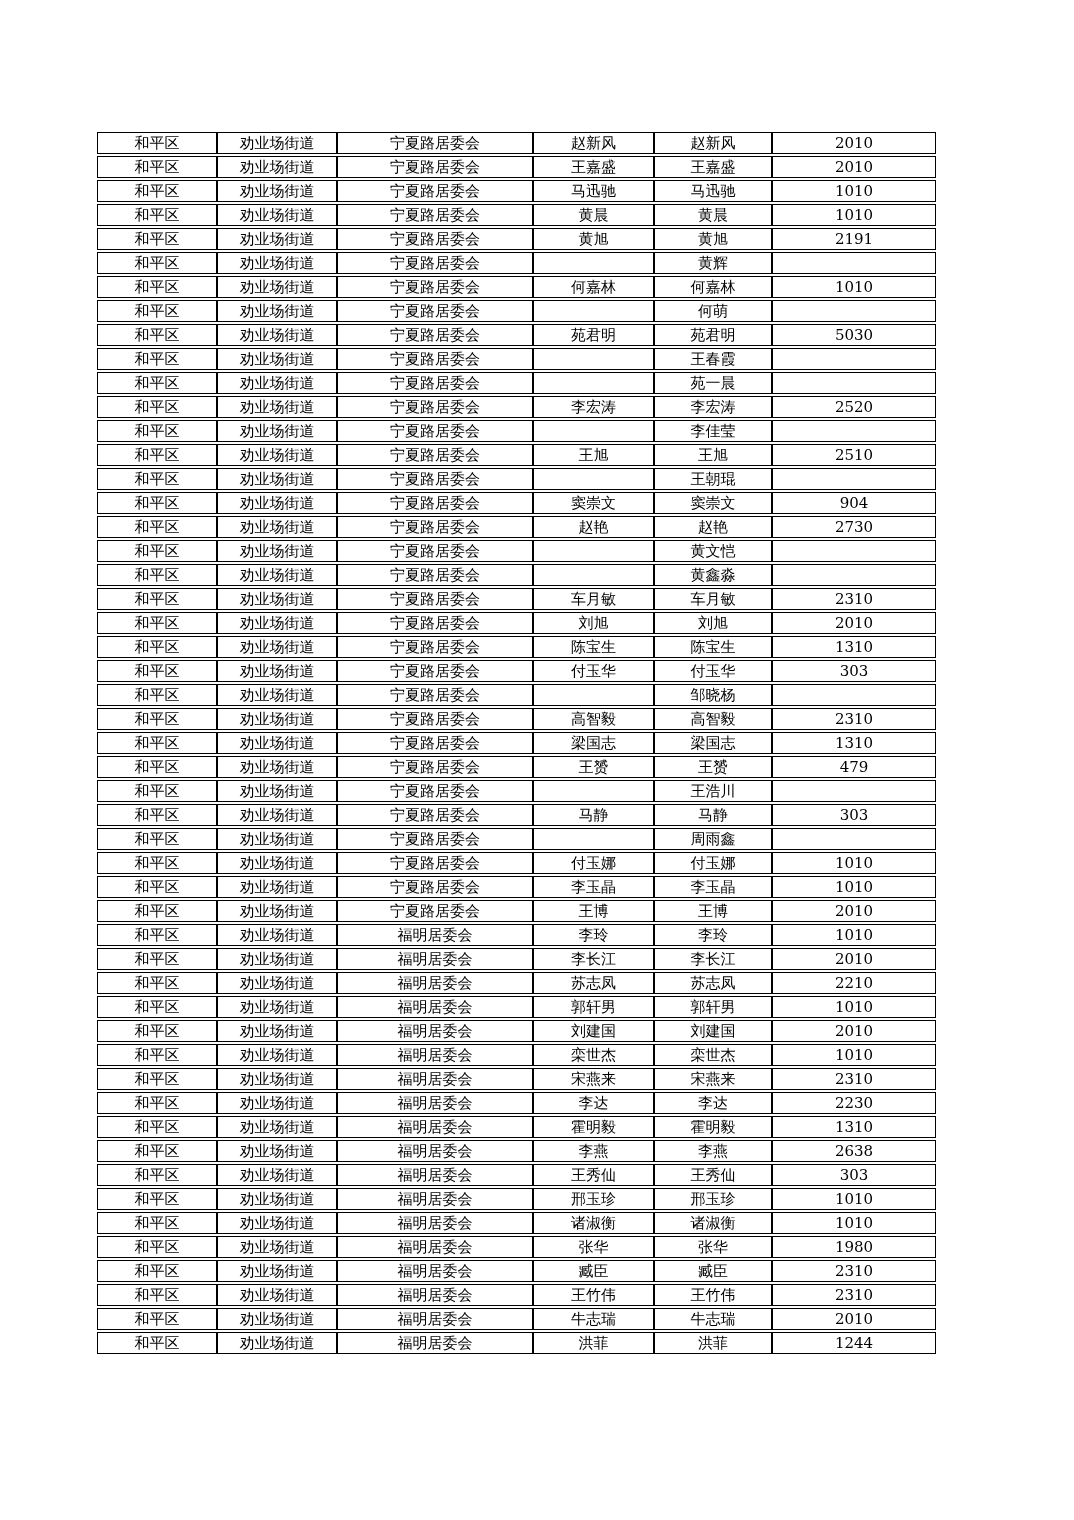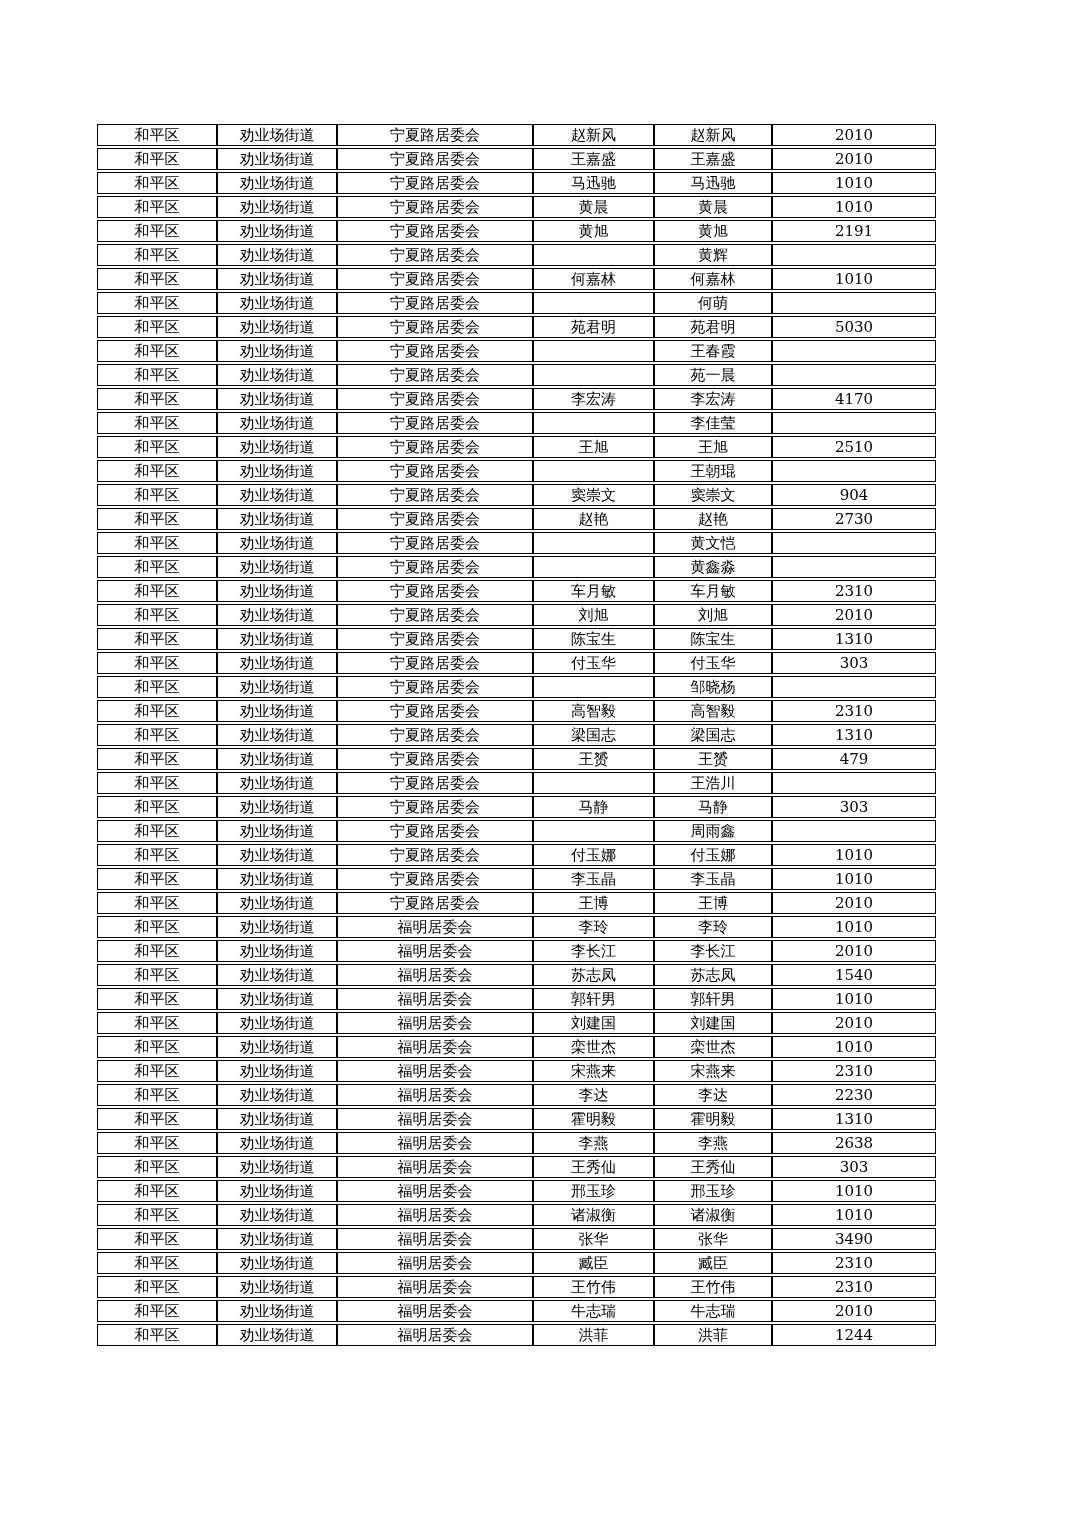--- a/index.html
+++ b/index.html
@@ -11,21 +11,21 @@
     width: 1074px;
     height: 1520px;
     position: relative;
     overflow: hidden;
     font-family: "DejaVu Serif", "Liberation Serif", serif;
     color: #000000;
   }
   .data-table {
     position: absolute;
     left: 97px;
-    top: 122px;
+    top: 130px;
     border-collapse: separate;
     border-spacing: 0 2px;
     table-layout: fixed;
     width: 839px;
   }
   .data-table td {
     box-sizing: border-box;
     border: 1px solid #000000;
     height: 22px;
     line-height: 20px;
@@ -145,21 +145,21 @@
           <td></td>
           <td>苑一晨</td>
           <td></td>
         </tr>
         <tr>
           <td>和平区</td>
           <td>劝业场街道</td>
           <td>宁夏路居委会</td>
           <td>李宏涛</td>
           <td>李宏涛</td>
-          <td>4170</td>
+          <td>2520</td>
         </tr>
         <tr>
           <td>和平区</td>
           <td>劝业场街道</td>
           <td>宁夏路居委会</td>
           <td></td>
           <td>李佳莹</td>
           <td></td>
         </tr>
         <tr>
@@ -337,21 +337,21 @@
           <td>李长江</td>
           <td>李长江</td>
           <td>2010</td>
         </tr>
         <tr>
           <td>和平区</td>
           <td>劝业场街道</td>
           <td>福明居委会</td>
           <td>苏志凤</td>
           <td>苏志凤</td>
-          <td>1540</td>
+          <td>2210</td>
         </tr>
         <tr>
           <td>和平区</td>
           <td>劝业场街道</td>
           <td>福明居委会</td>
           <td>郭轩男</td>
           <td>郭轩男</td>
           <td>1010</td>
         </tr>
         <tr>
@@ -425,21 +425,21 @@
           <td>诸淑衡</td>
           <td>诸淑衡</td>
           <td>1010</td>
         </tr>
         <tr>
           <td>和平区</td>
           <td>劝业场街道</td>
           <td>福明居委会</td>
           <td>张华</td>
           <td>张华</td>
-          <td>3490</td>
+          <td>1980</td>
         </tr>
         <tr>
           <td>和平区</td>
           <td>劝业场街道</td>
           <td>福明居委会</td>
           <td>臧臣</td>
           <td>臧臣</td>
           <td>2310</td>
         </tr>
         <tr>

